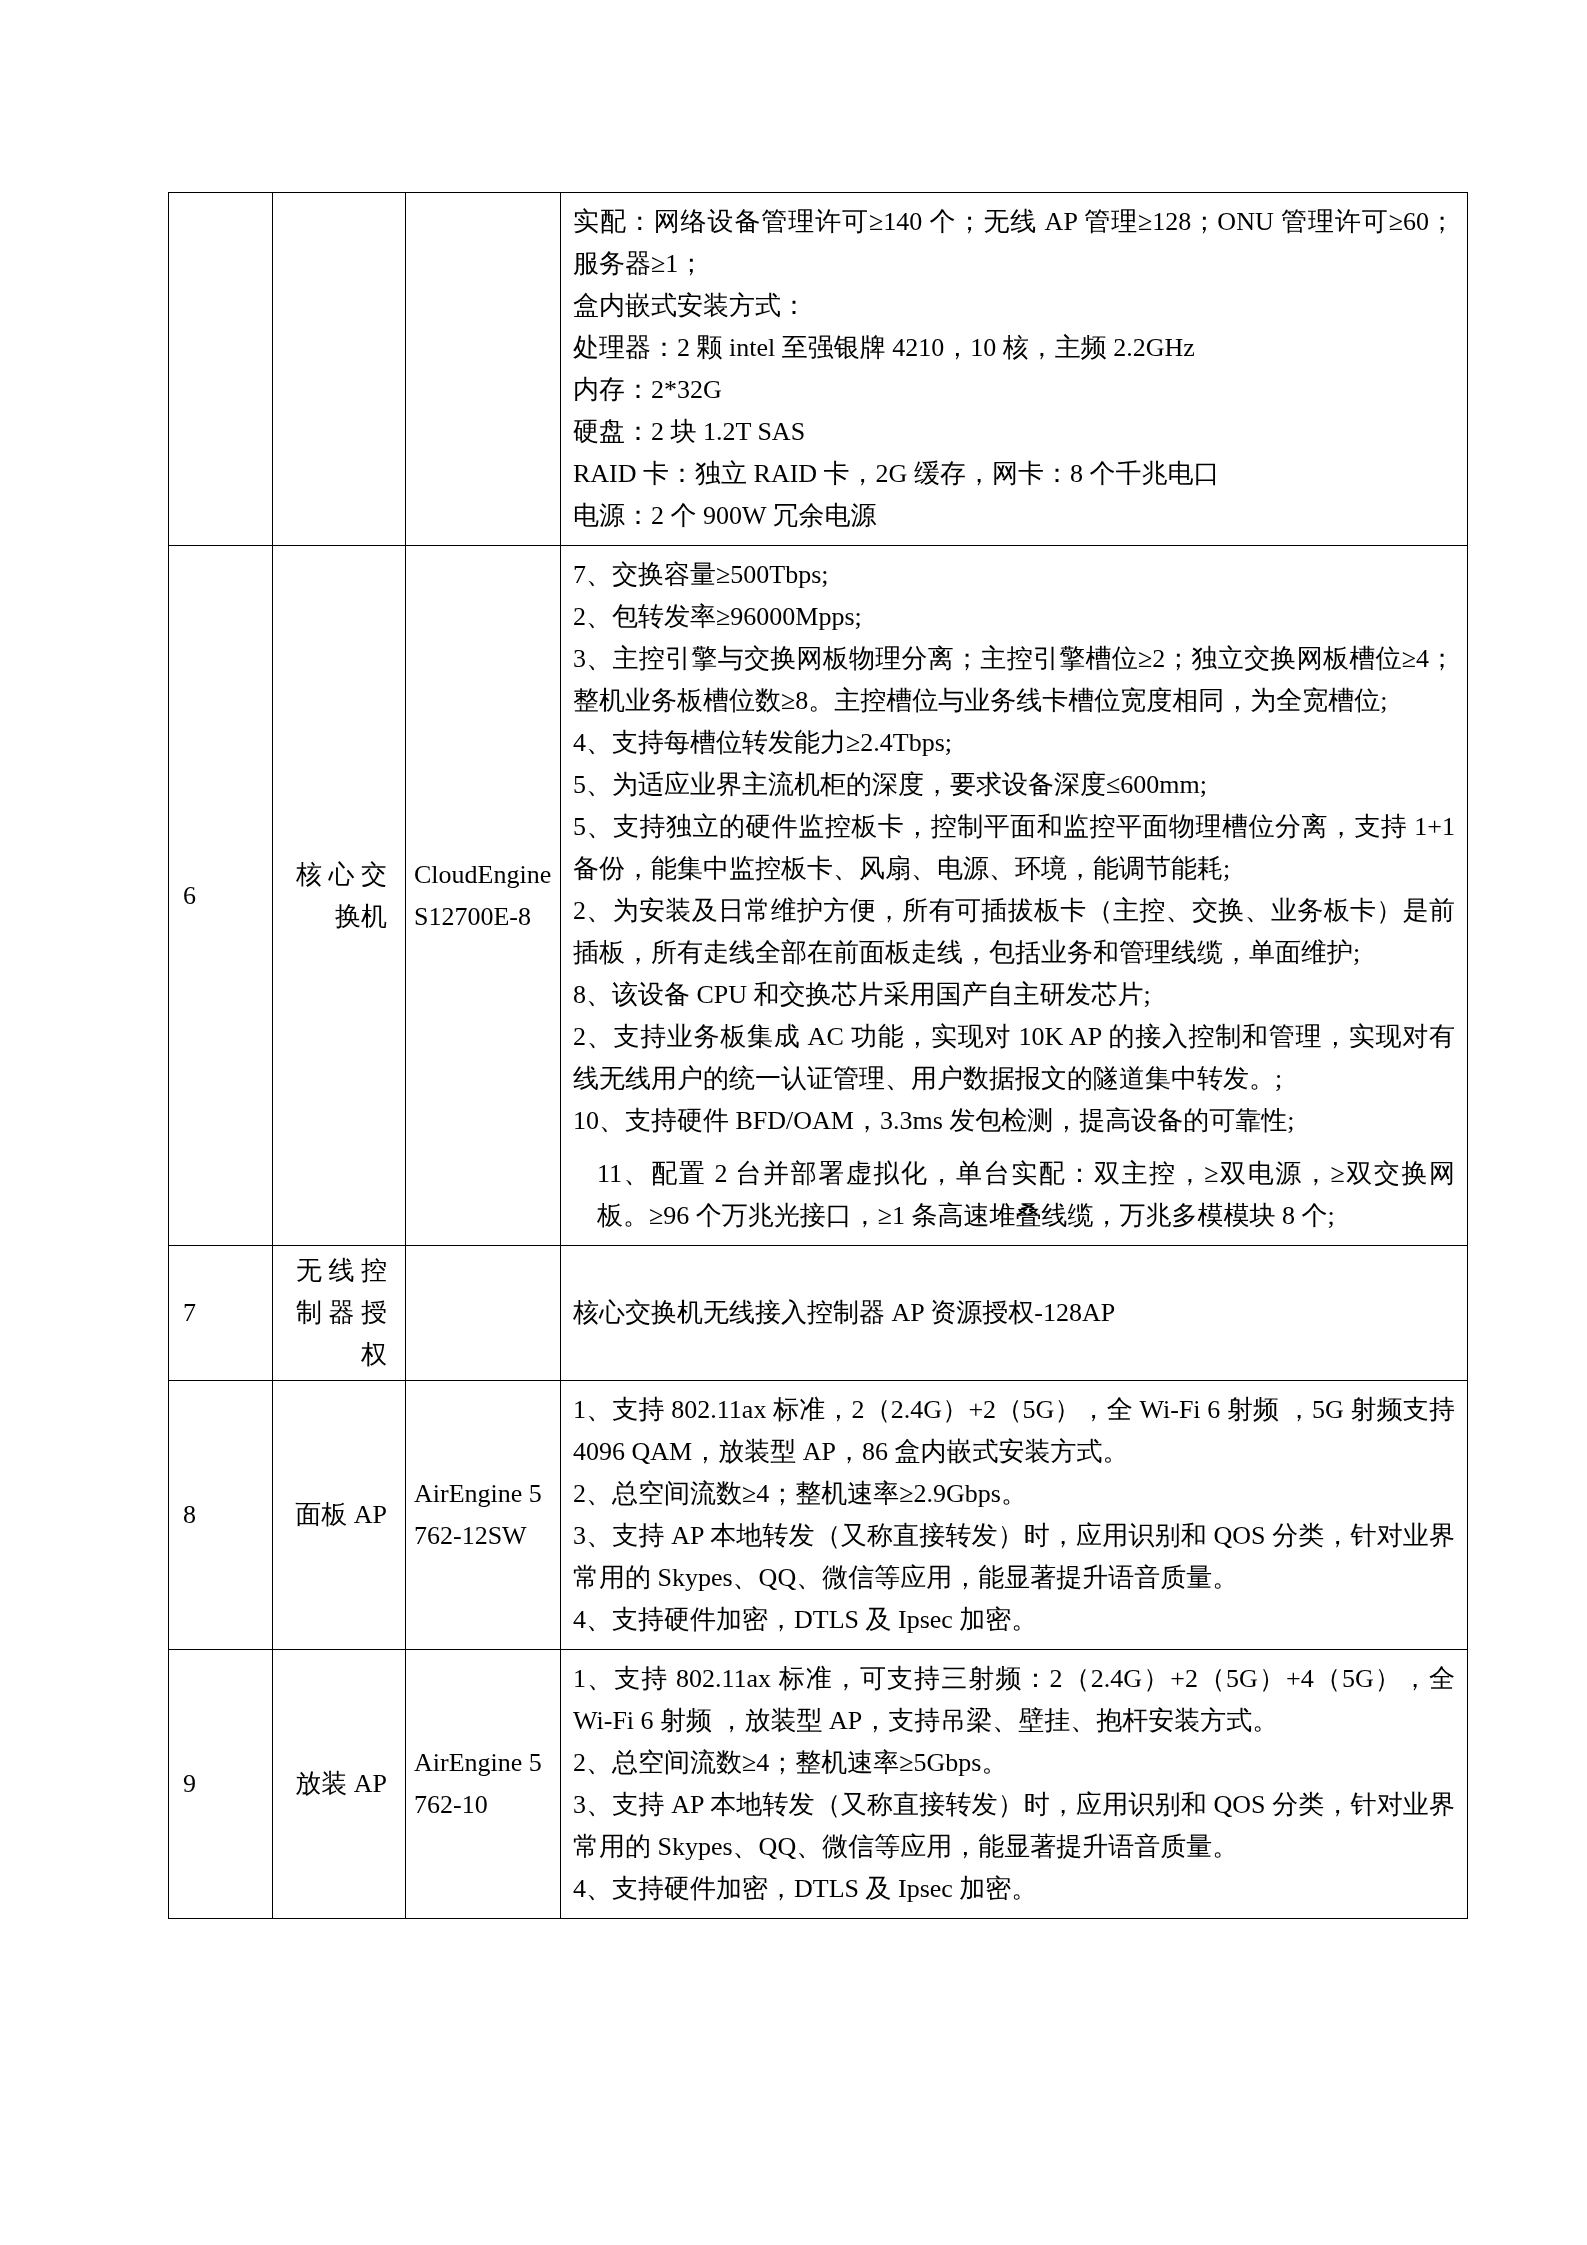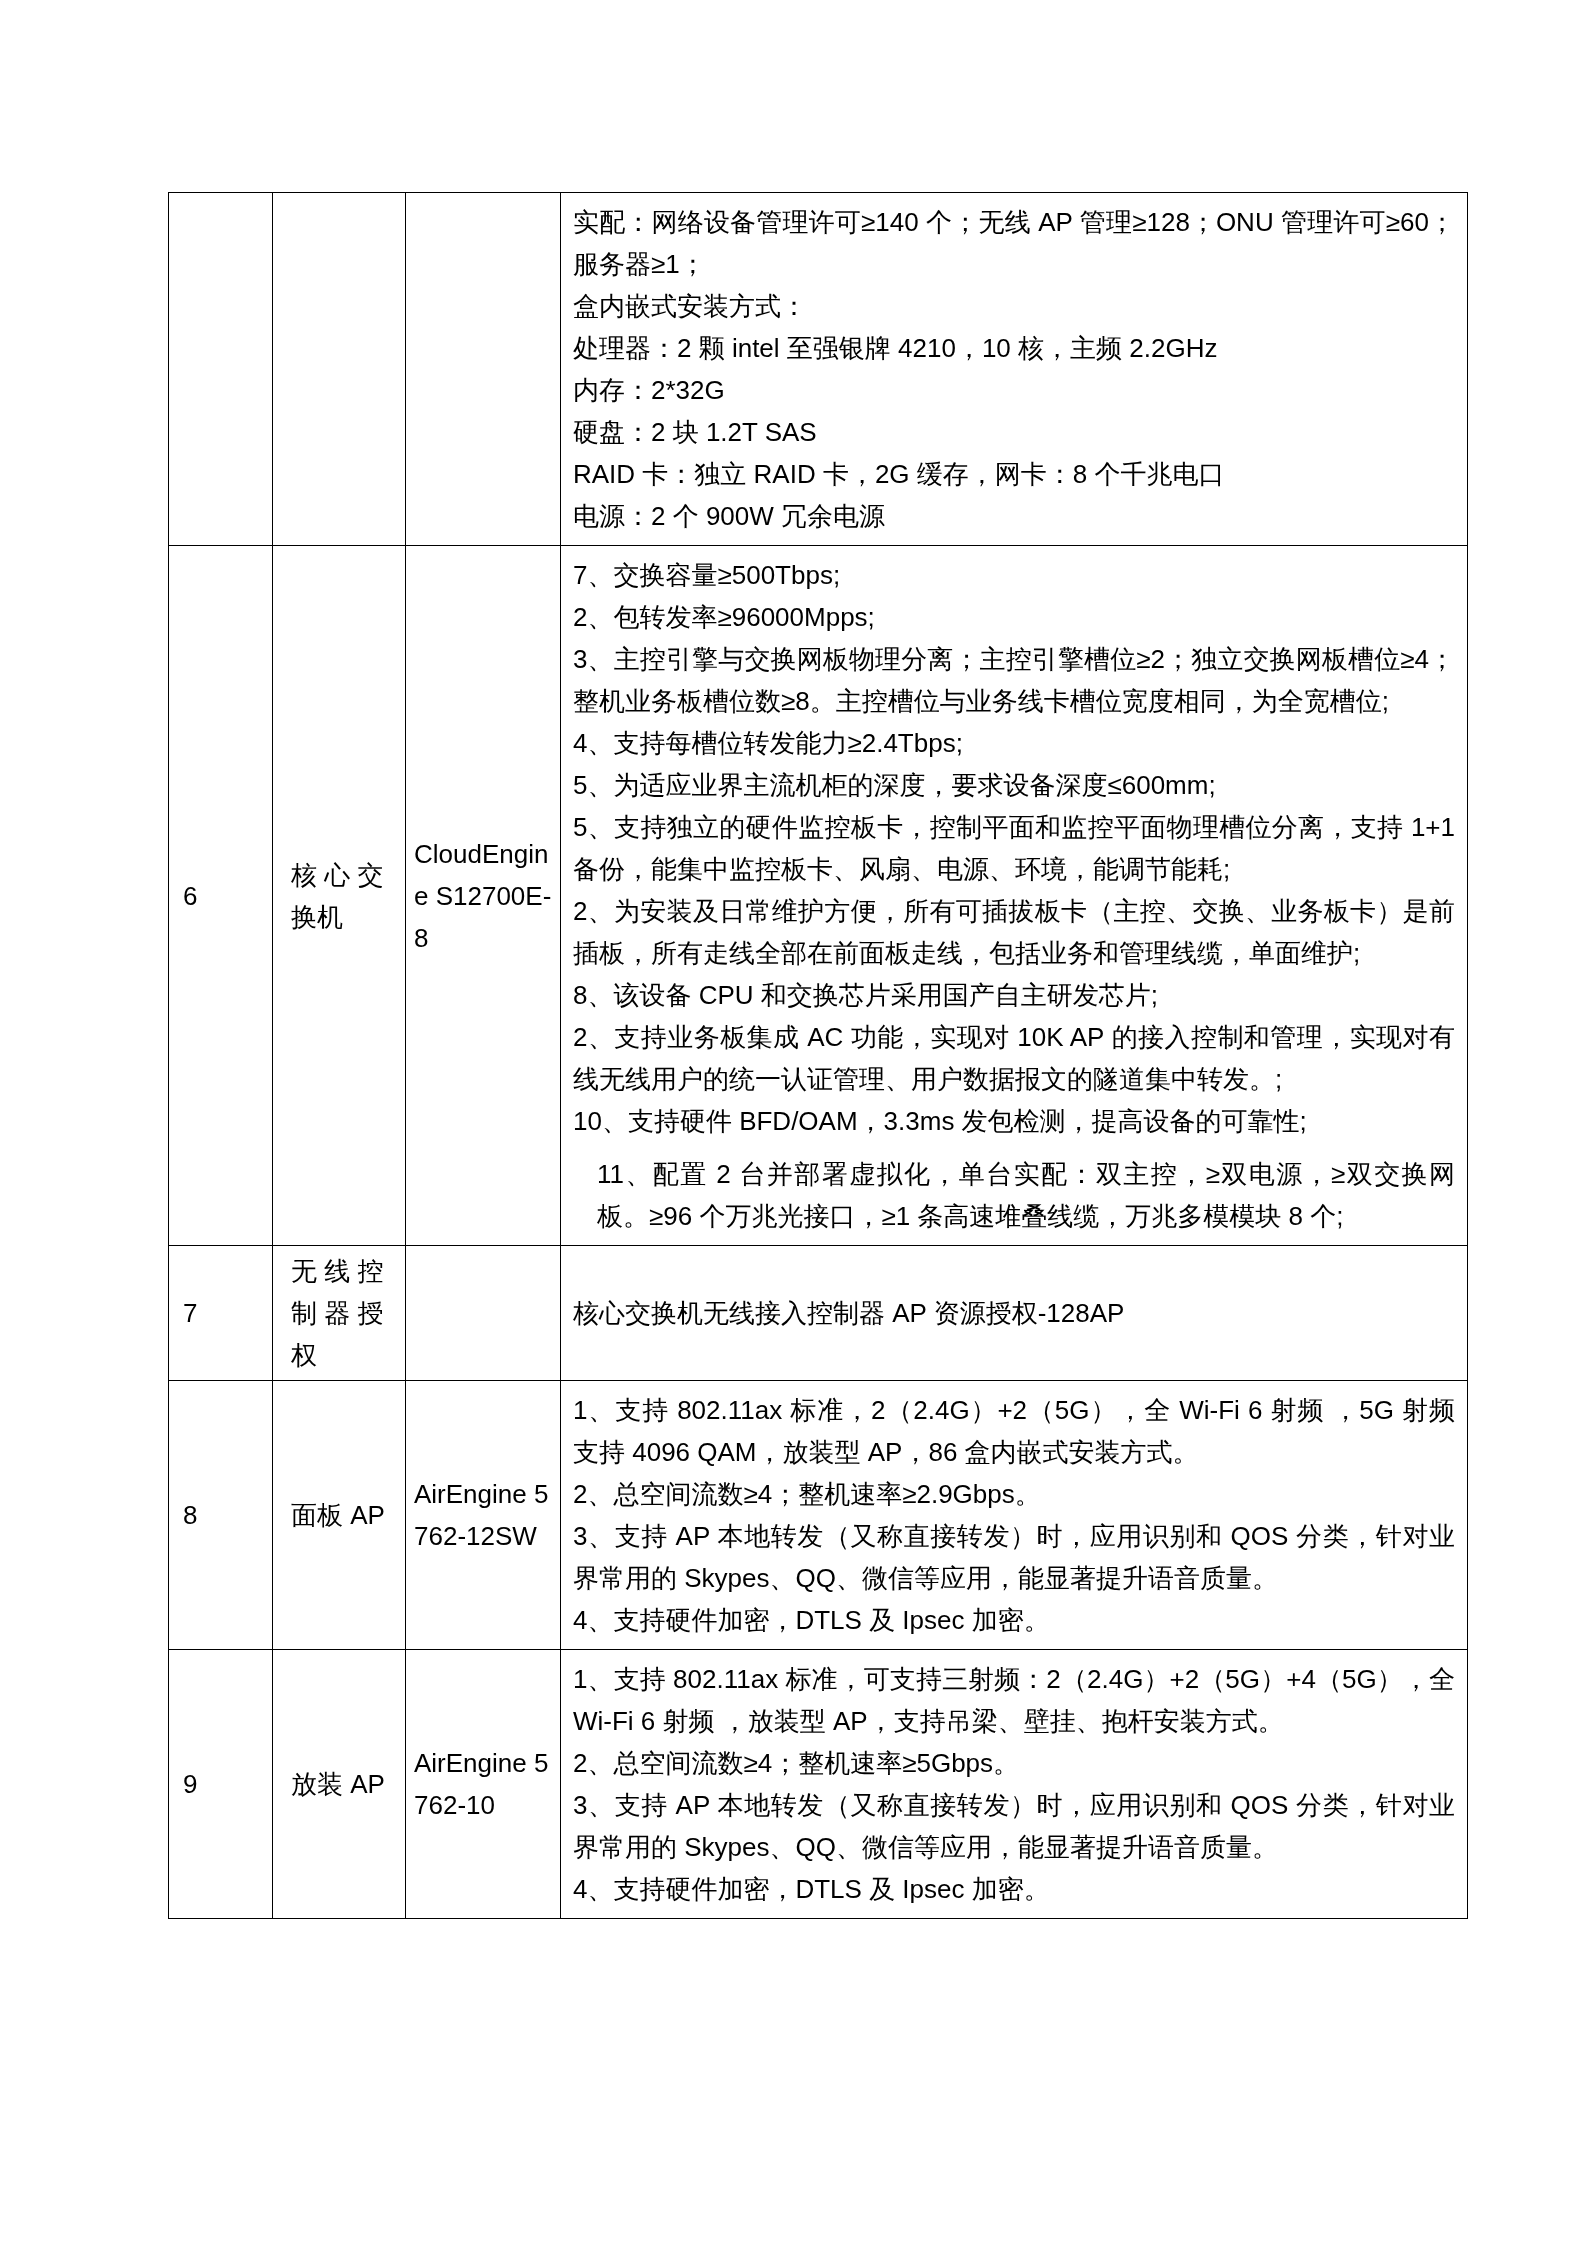--- a/index.html
+++ b/index.html
@@ -6,21 +6,21 @@
     margin: 0;
     padding: 0;
     background: #ffffff;
   }
   .page {
     position: relative;
     width: 1587px;
     height: 2202px;
     background: #ffffff;
     overflow: hidden;
-    font-family: Liberation Sans, sans-serif;
+    font-family: Liberation Serif, serif;
     color: #000000;
   }
   table.spec-table {
     position: absolute;
     left: 168px;
     top: 192px;
     width: 1299px;
     border-collapse: collapse;
     table-layout: fixed;
   }
@@ -30,21 +30,21 @@
     line-height: 42px;
     vertical-align: middle;
     overflow: hidden;
   }
   td.c-num {
     padding: 4px 4px 4px 14px;
   }
   td.c-name {
     padding: 4px 18px;
     white-space: pre-line;
-    text-align: left;
+    text-align: right;
   }
   td.c-model {
     padding: 4px 8px;
     word-break: break-all;
   }
   td.c-spec {
     padding: 8px 12px;
     vertical-align: top;
     text-align: justify;
   }

